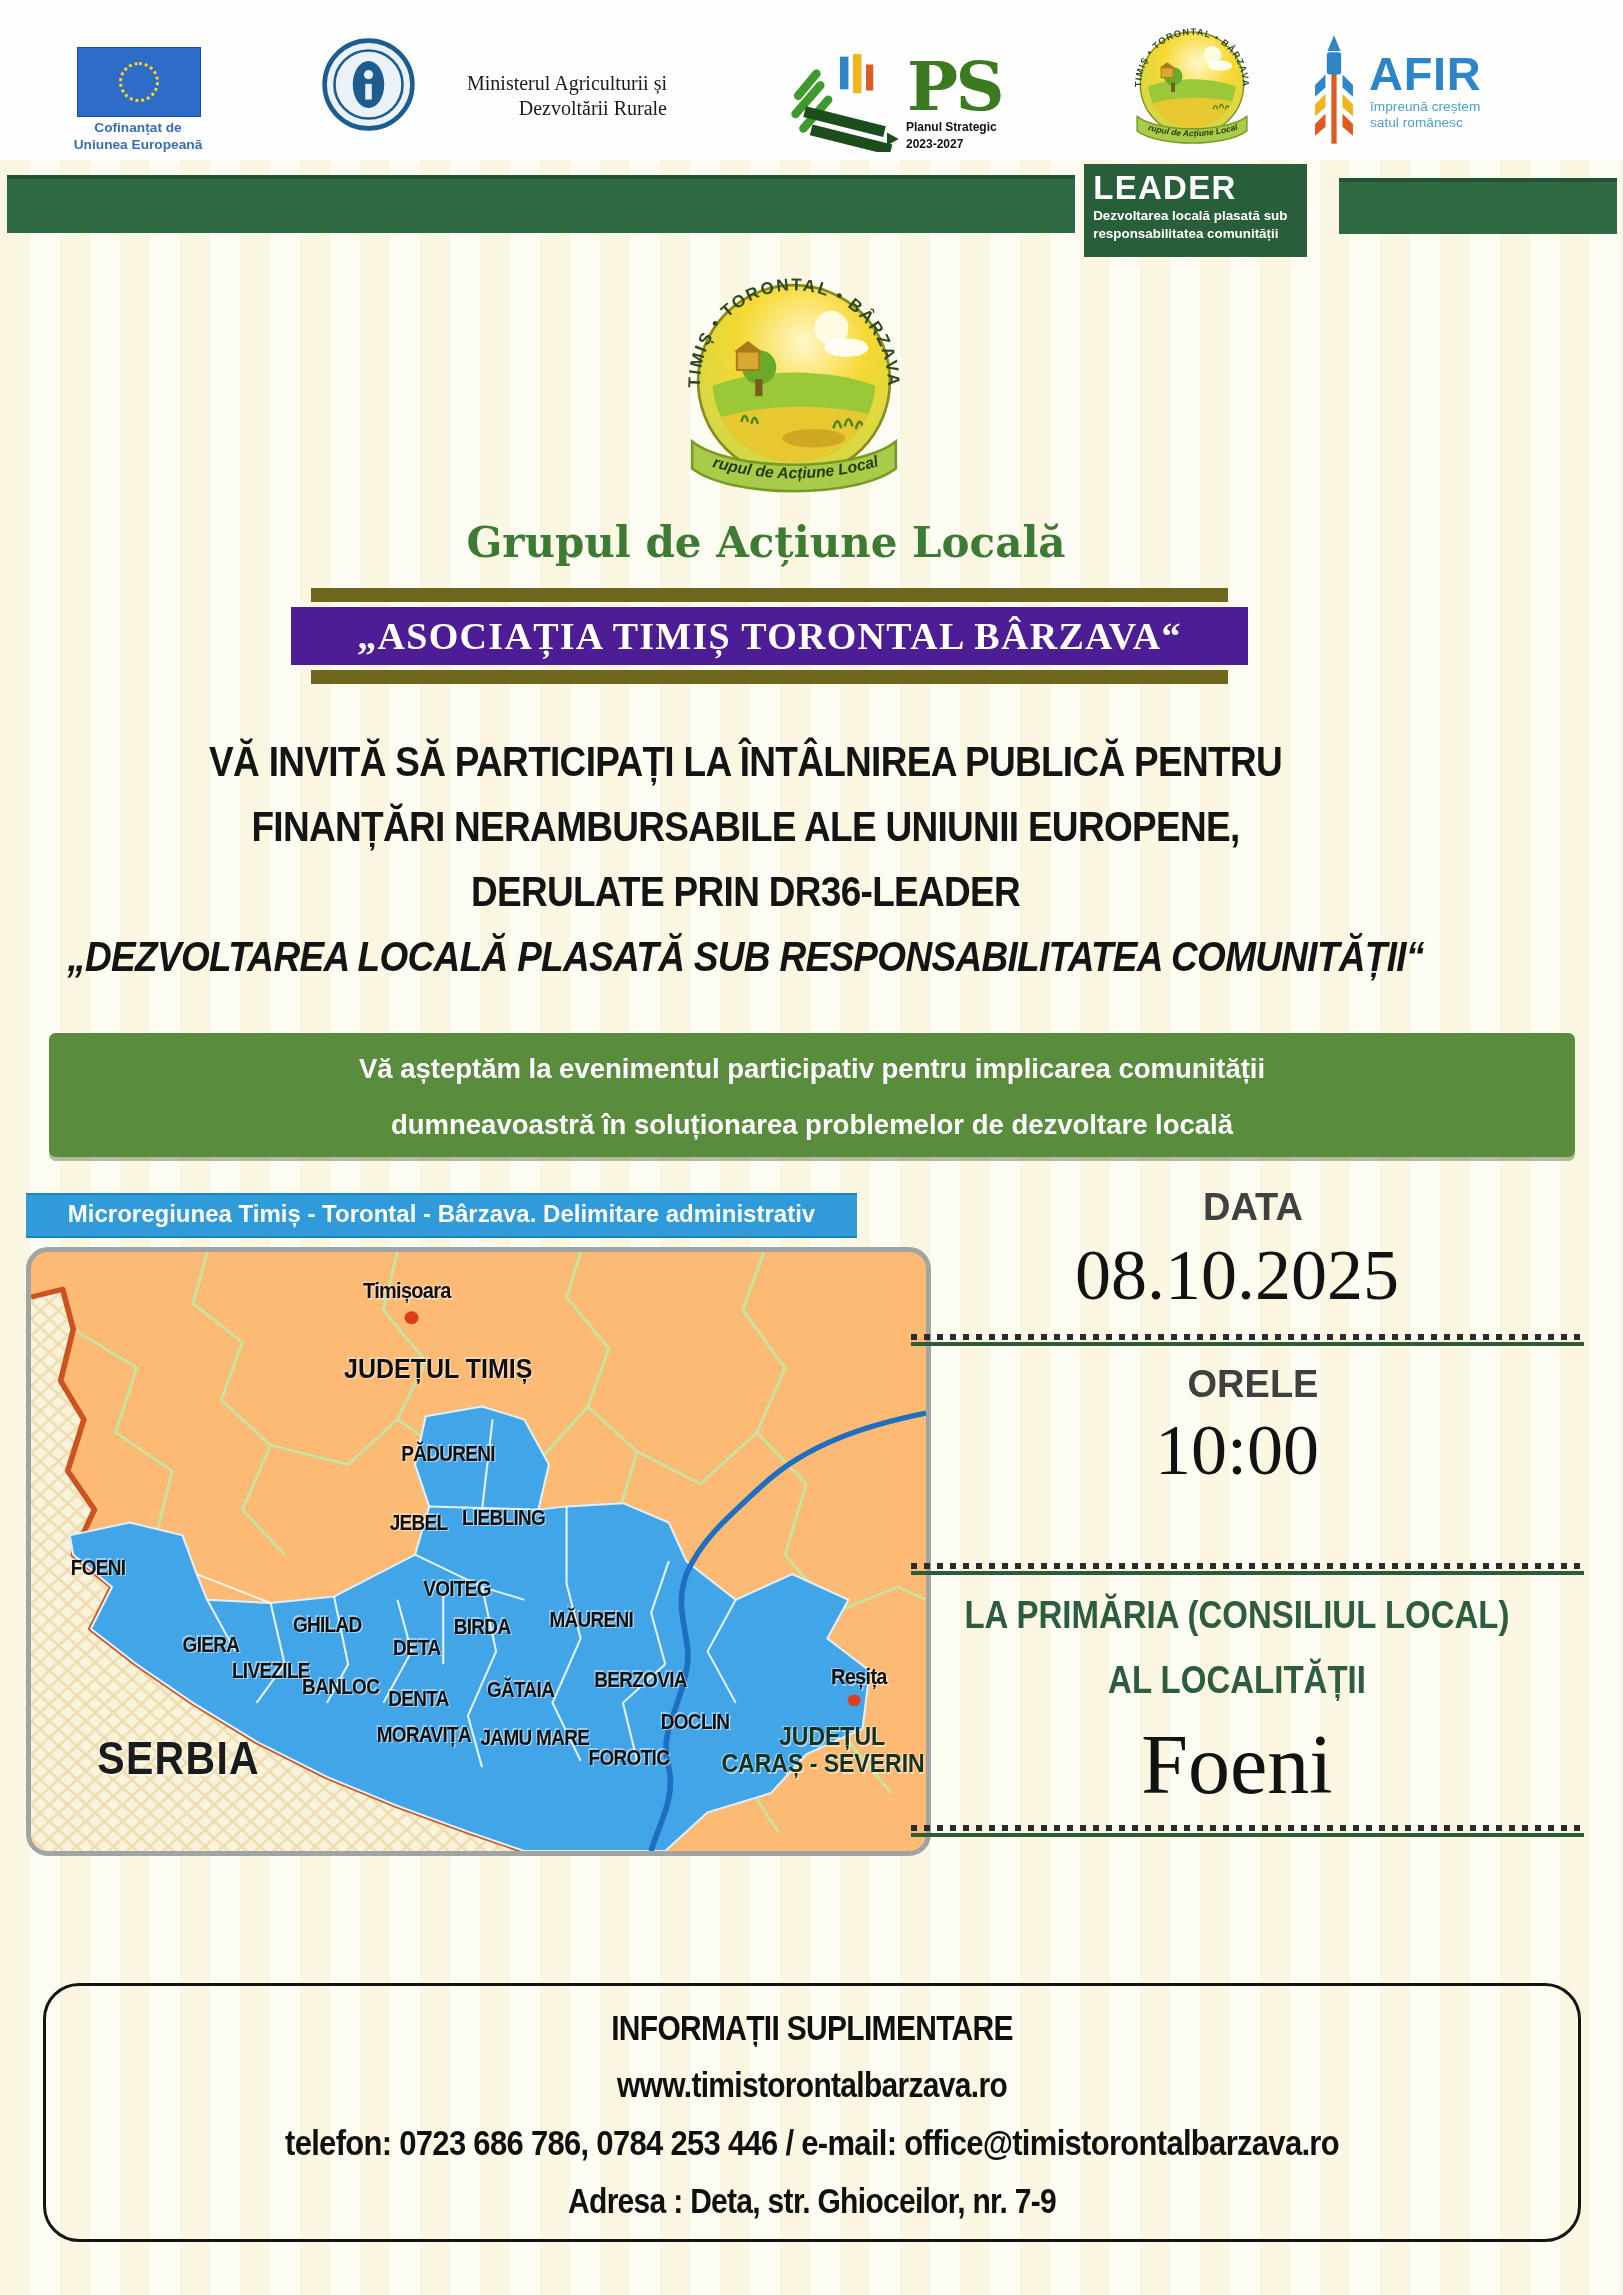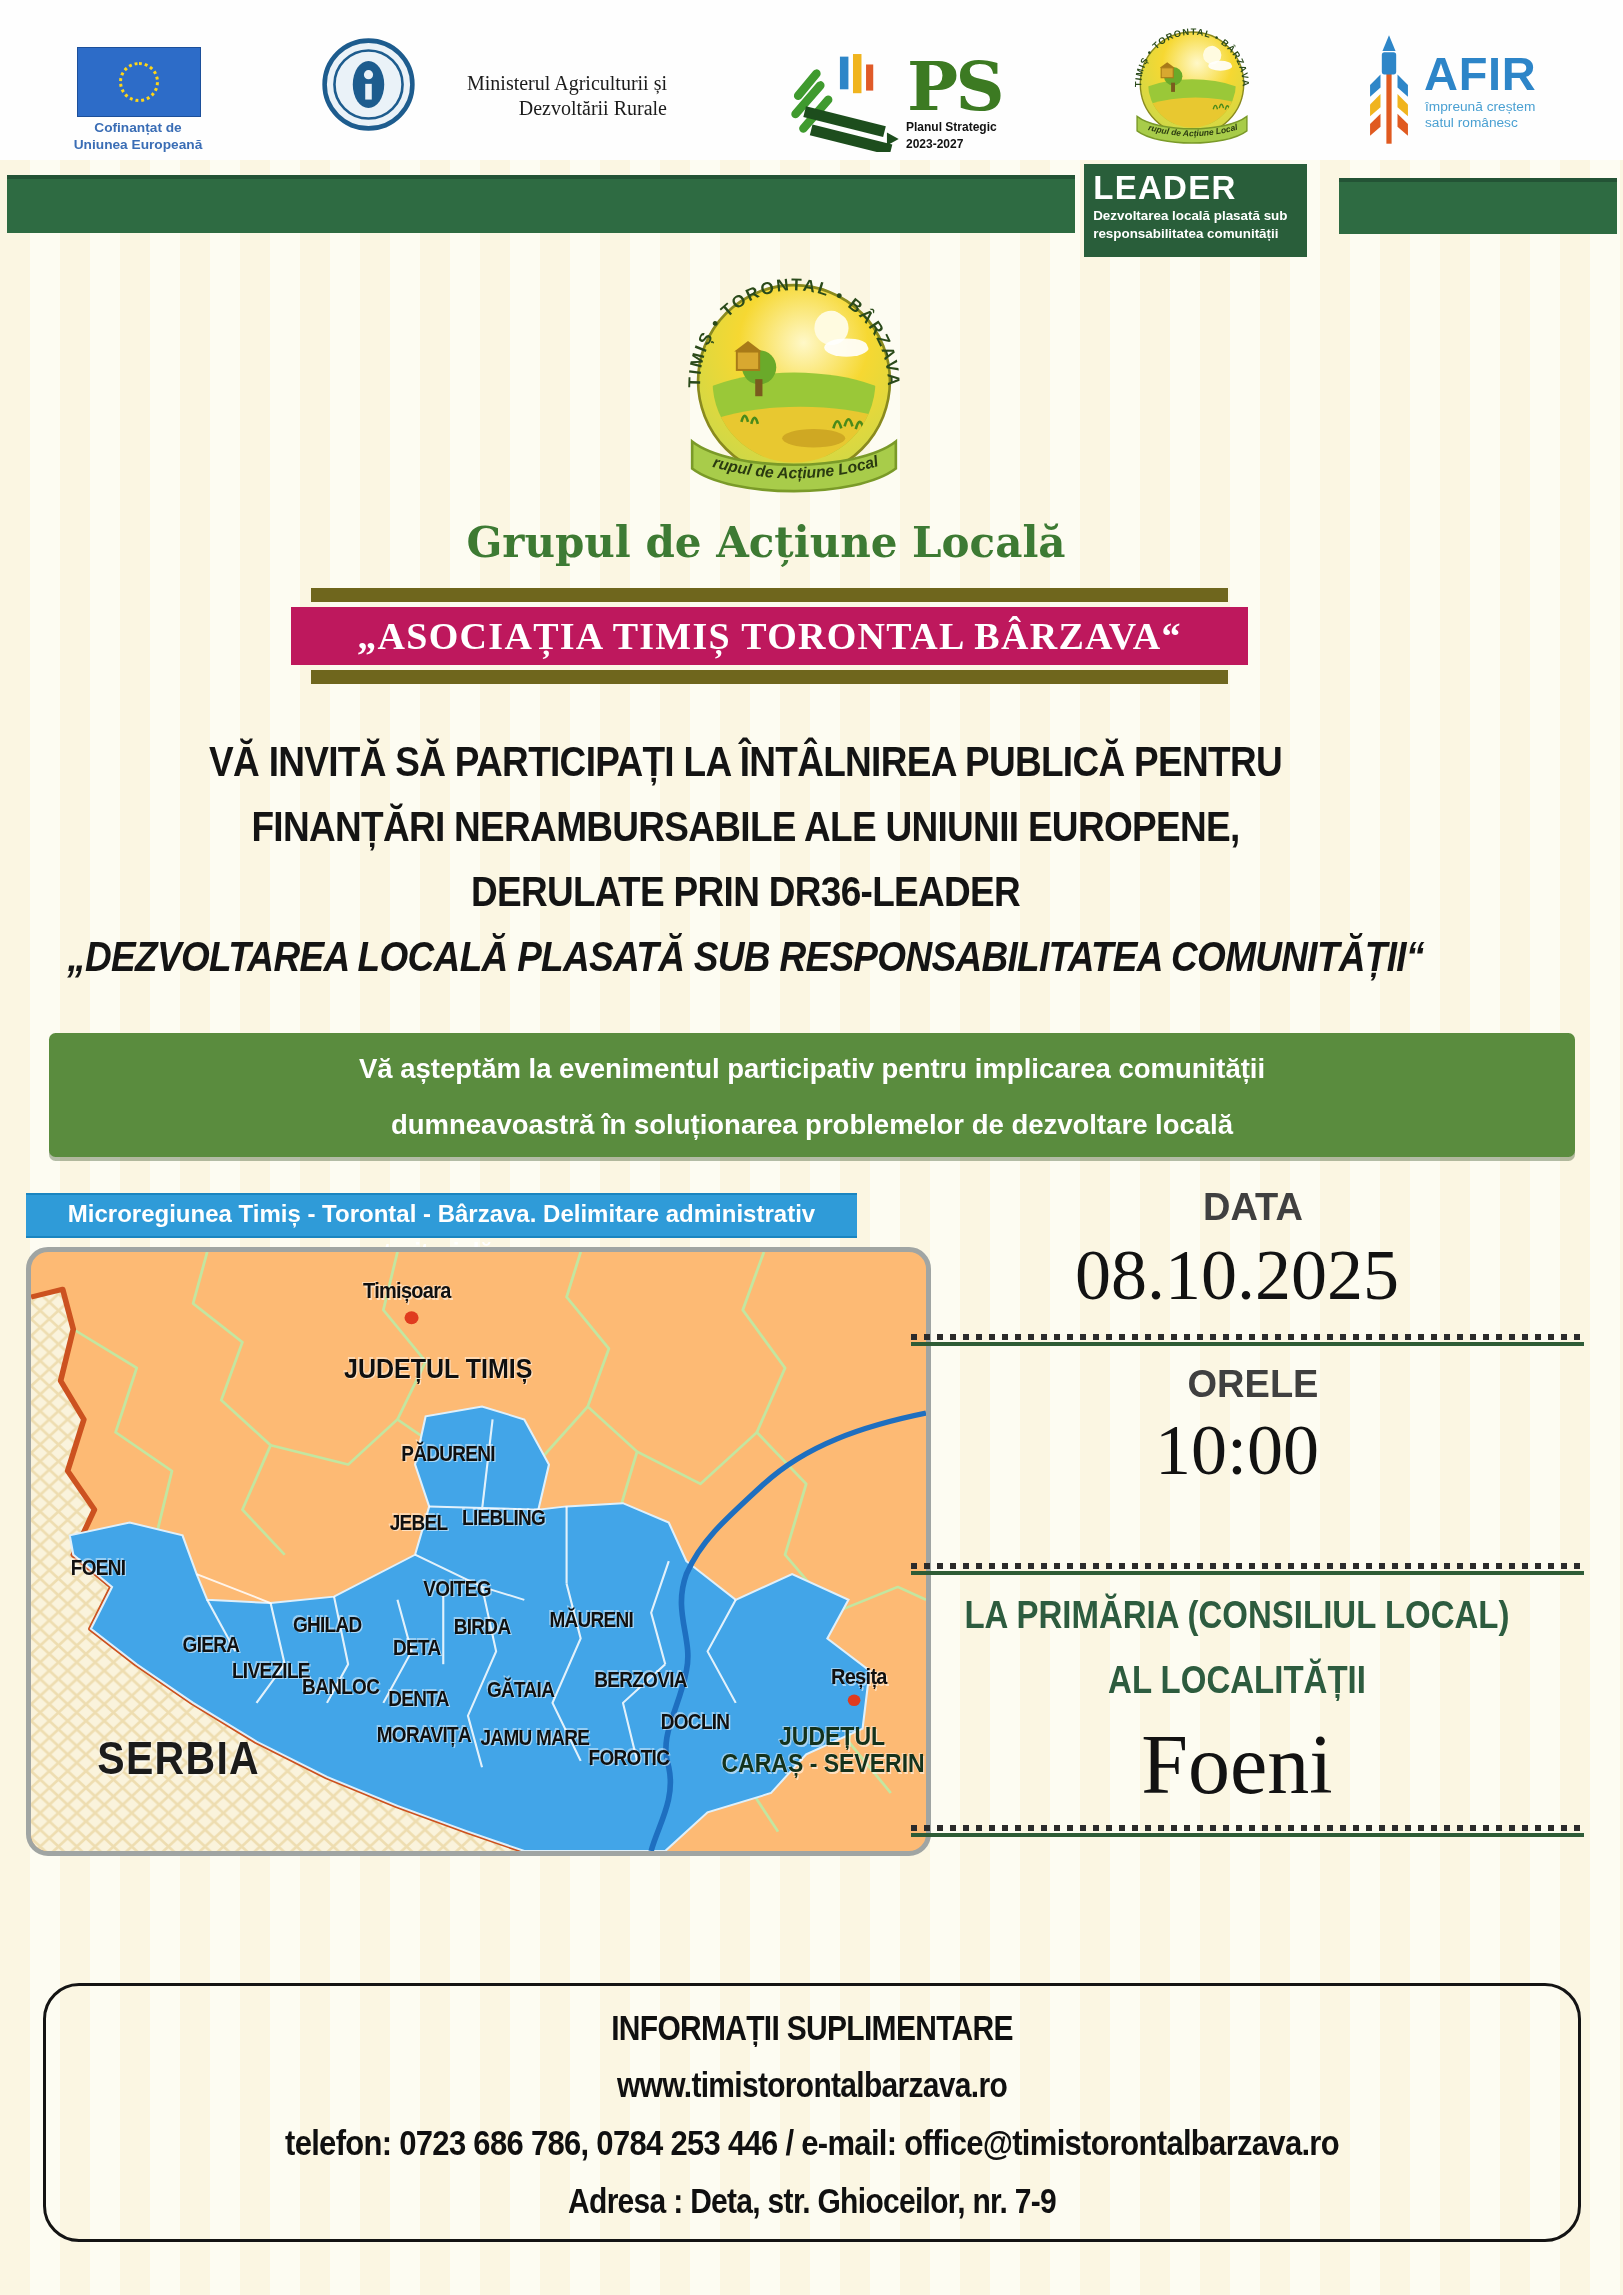--- a/index.html
+++ b/index.html
@@ -17,40 +17,40 @@
   #top-white{left:0;top:0;width:1623px;height:160px;background:#fefefe;}
   #eu-flag{left:77px;top:47px;width:122px;height:68px;background:#2d6cc8;border:0.7px solid #1c4f9a;}
   #eu-stars{position:absolute;left:41px;top:14.4px;width:34px;height:34px;border:3.3px dotted #ffd617;border-radius:50%;}
   #eu-caption{left:56px;top:119px;width:164px;color:#3a6db5;font-size:13.7px;font-weight:700;line-height:17px;}
   #gov-group{left:322px;top:38px;width:93px;height:93px;}
   #ministry{left:431px;top:71px;width:236px;font-family:"Liberation Serif",serif;font-size:20px;line-height:25px;color:#1c1c1c;text-align:right;}
   #ps-group{left:789px;top:54px;width:216px;height:98px;}
   #ps-abbr{position:absolute;left:118px;top:-7.9px;font-family:"DejaVu Serif",serif;font-size:68px;font-weight:700;color:#3c7a22;letter-spacing:-2.6px;}
   #ps-caption{position:absolute;left:117px;top:65px;font-size:12px;font-weight:700;color:#111;line-height:17px;}
   #gal-small{left:1130px;top:26px;width:124px;height:122px;}
-  #afir-group{left:1366px;top:34px;width:216px;height:111px;}
+  #afir-group{left:1311px;top:34px;width:216px;height:111px;}
   #afir-name{position:absolute;left:58px;top:11.8px;font-size:47px;font-weight:700;color:#2d85c8;letter-spacing:0.7px;}
   #afir-tagline{position:absolute;left:59px;top:65px;font-size:13.7px;color:#4aa0d2;line-height:16.4px;}
 
   
   .greenbar{background:#2e6b42;box-shadow:inset 0 3.9px 0 #235335;}
   #bar-left{left:6.5px;top:175px;width:1068px;height:58px;}
   #bar-right{left:1339px;top:178px;width:278px;height:56px;}
   #leader-box{left:1084px;top:164px;width:223px;height:93px;background:#295e3a;color:#fff;padding:6.5px 9.2px;box-sizing:border-box;}
   #leader-title{font-size:33px;font-weight:700;letter-spacing:1.3px;line-height:34px;}
   #leader-sub{font-size:13.4px;font-weight:700;line-height:17.7px;margin-top:2.6px;}
 
   
   #gal-big{left:679px;top:274px;width:230px;height:228px;}
 
   
   #heading{left:0;top:518px;width:1532px;font-family:"DejaVu Serif",serif;font-weight:700;font-size:42px;color:#3d7a33;}
   #assoc-banner{left:291px;top:588px;width:957px;}
   .olivebar{height:14.4px;background:#6f661d;margin:0 19.6px;}
-  #assoc-green{margin-top:4.6px;height:58px;background:#be185d;color:#fff;
+  #assoc-green{margin-top:4.6px;height:58px;background:#4c1d95;color:#fff;
     font-family:"Liberation Serif",serif;font-weight:700;font-size:38px;line-height:58px;letter-spacing:1.3px;}
   #assoc-banner .olivebar.bottom{margin-top:4.6px;}
 
   
   #invitation{left:65px;top:724px;width:1361px;color:#141414;}
   #invitation .line{font-size:37px;line-height:65px;letter-spacing:-0.7px;}
   #invitation .line.italic{font-style:italic;}
 
   
   #highlight{left:49px;top:1033px;width:1526px;height:124px;background:#5a8c3e;border-radius:6.5px;

